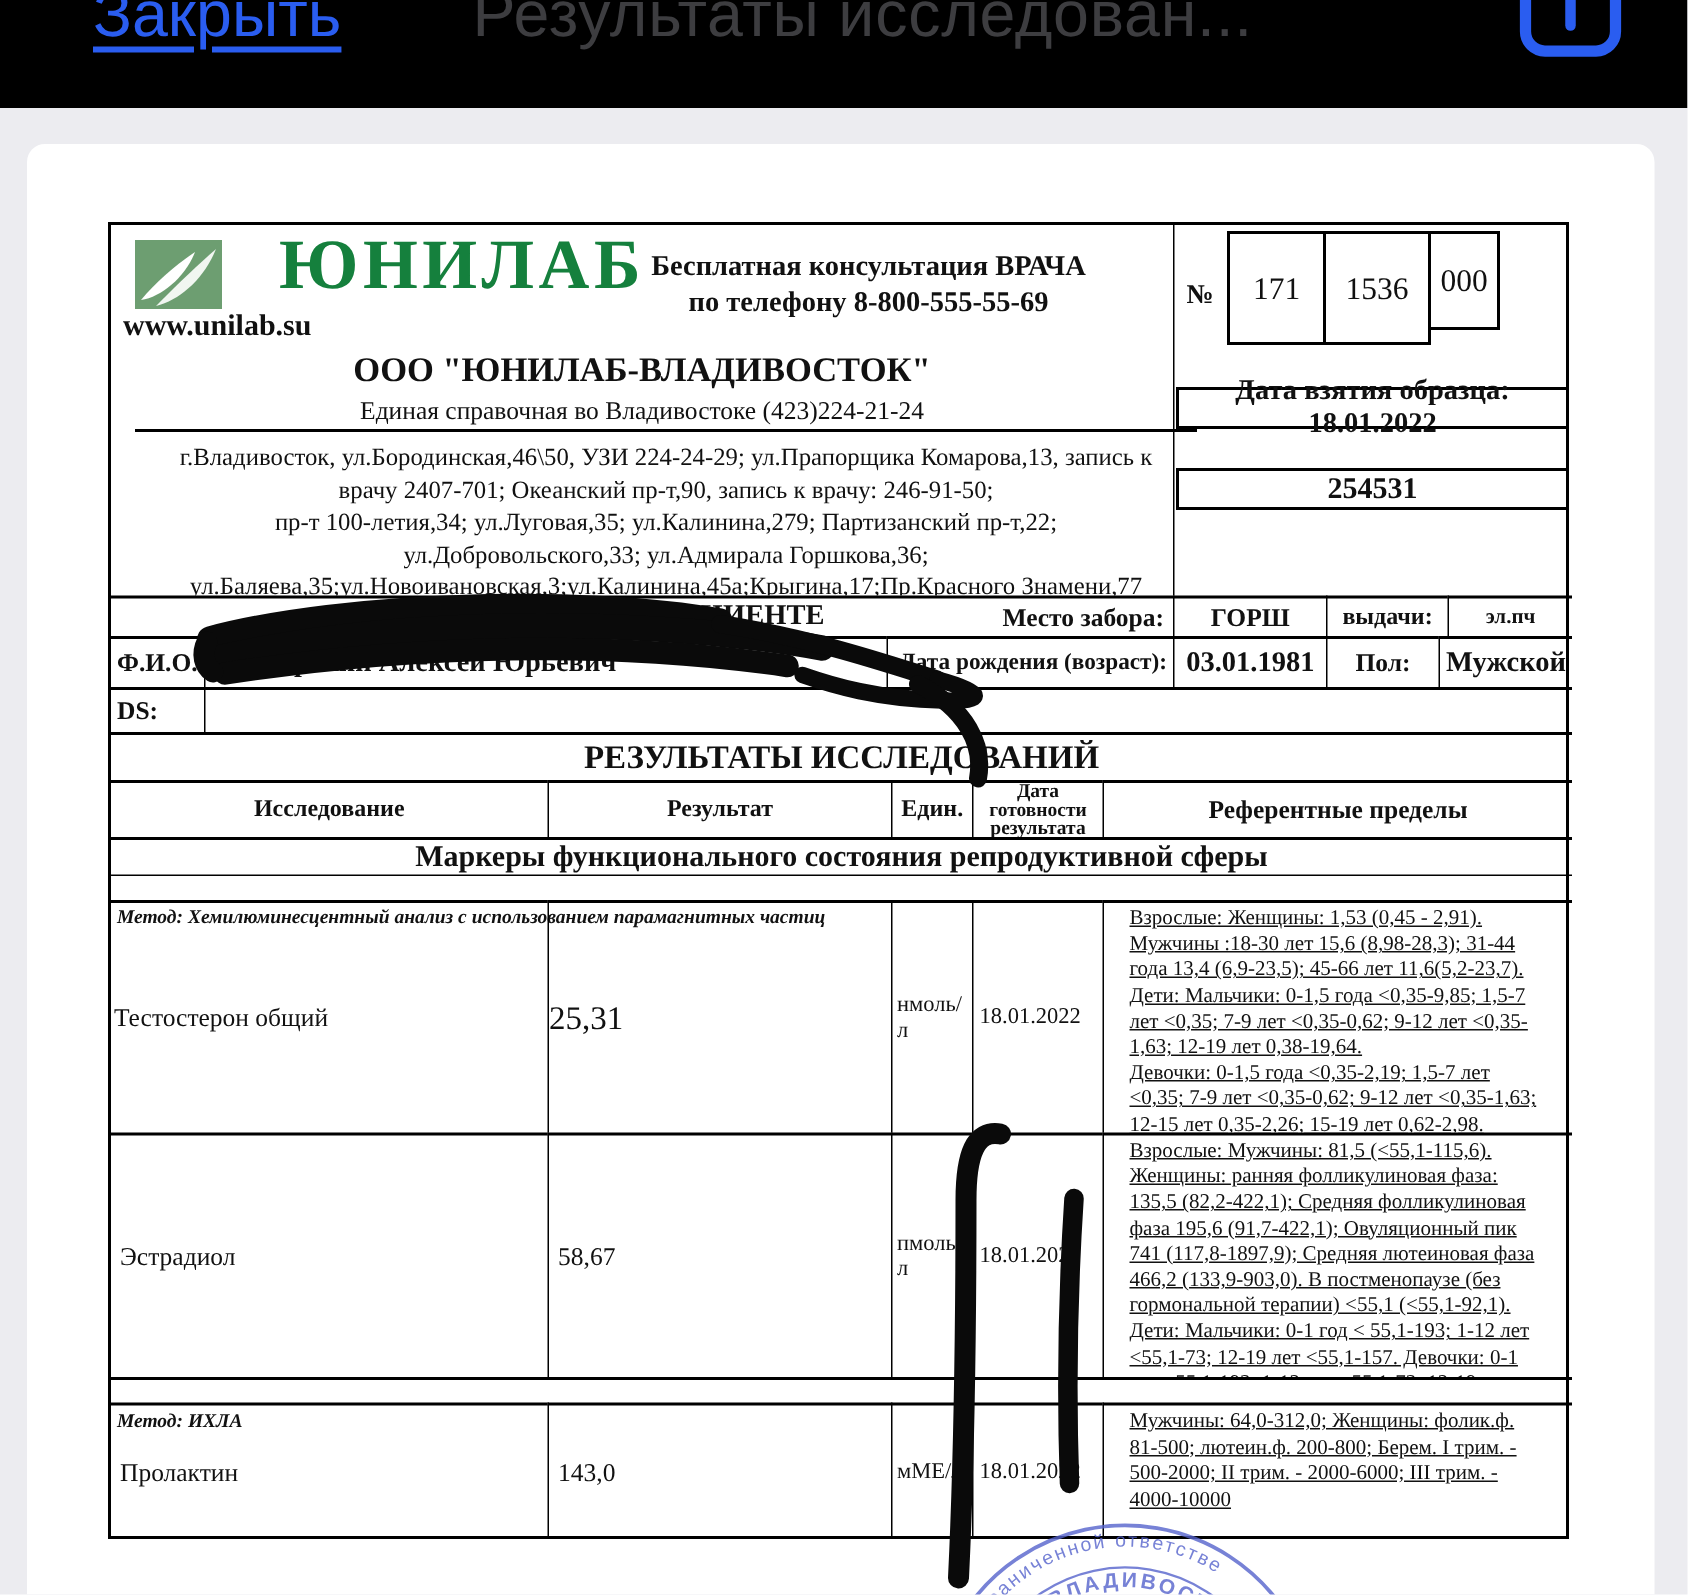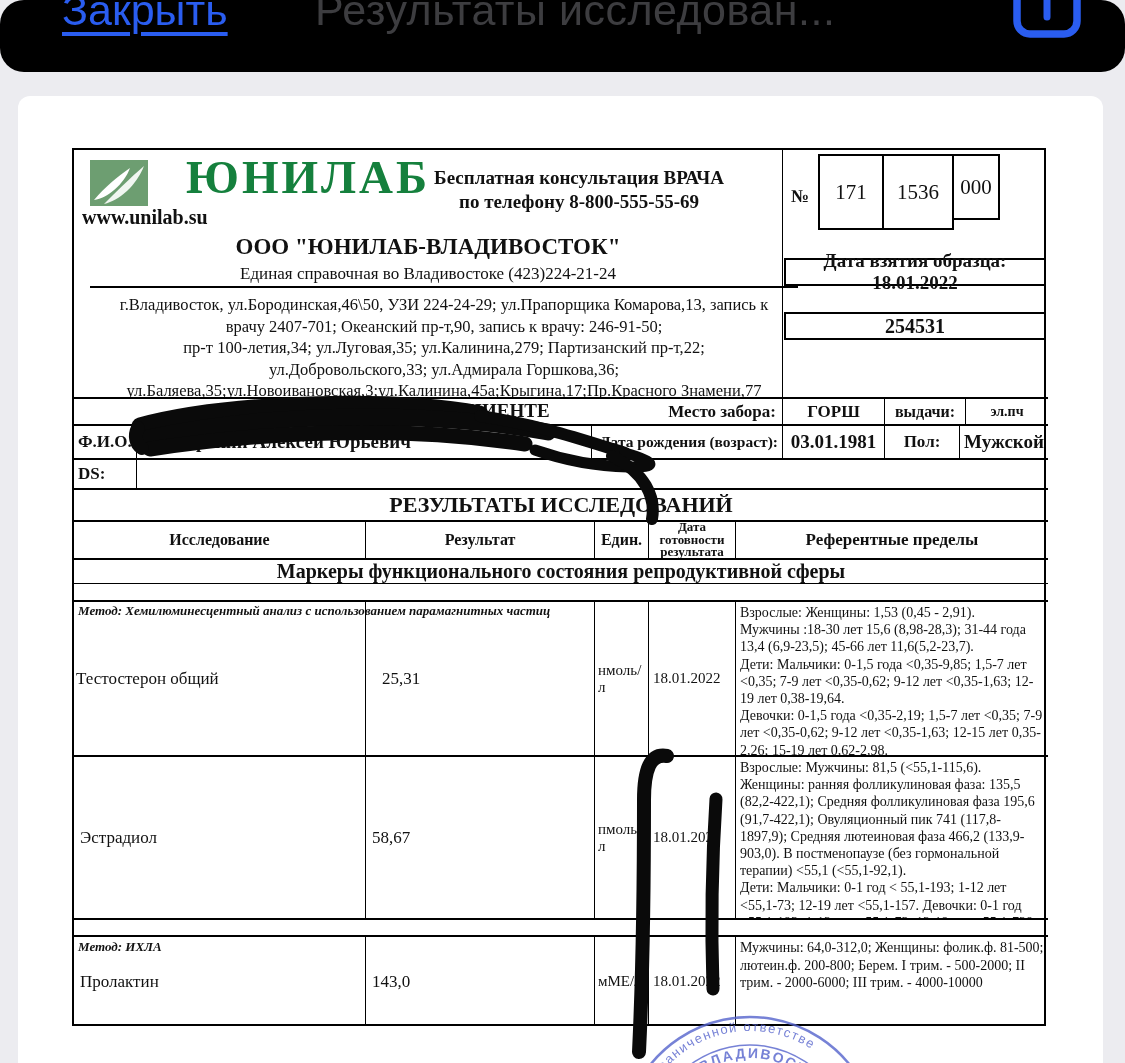--- a/index.html
+++ b/index.html
@@ -1,36 +1,36 @@
 <!DOCTYPE html>
 <html><head>
 <meta charset="utf-8">
 <style>
   html,body{margin:0;padding:0;}
   body{width:1125px;height:1063px;position:relative;overflow:hidden;background:#ececf0;
        font-family:"Liberation Serif",serif;color:#111;}
   .abs{position:absolute;box-sizing:border-box;}
   
   .topbar{left:0;top:0;width:1125px;height:72px;background:#000;overflow:hidden;
-          font-family:"Liberation Sans",sans-serif;border-radius:24px;}
+          font-family:"Liberation Sans",sans-serif;}
   .close-link{left:62px;top:-14px;font-size:43px;color:#2a5df0;text-decoration:underline;
               text-decoration-thickness:4px;text-underline-offset:7px;cursor:pointer;}
   .bar-title{left:315px;top:-14px;font-size:43px;color:#3d3d40;letter-spacing:.5px;}
   
   .page{left:18px;top:96px;width:1085px;height:967px;background:#fff;border-radius:12px 12px 0 0;}
   
   .doc{left:72px;top:148px;width:974px;height:878px;border:2px solid #000;background:#fff;}
   .cell{position:absolute;box-sizing:border-box;overflow:hidden;}
   .bl{border-left:1.5px solid #000;}
   .bt{border-top:2px solid #000;}
   .vc{display:flex;align-items:center;}
   .ctr{display:flex;align-items:center;justify-content:center;text-align:center;}
   .b{font-weight:bold;}
   .green{color:#15803d;margin-left:20px;}
-  .ref{font-size:14px;line-height:17.2px;padding:2px 4px;white-space:pre-line;}
+  .ref{font-size:14px;line-height:17.2px;padding:2px 17px;white-space:pre-line;text-decoration:underline;}
   .methodline{font-size:13px;font-weight:bold;font-style:italic;padding:19px 4px;}
   .unitcell{font-size:15px;word-break:break-all;padding:18px 3px;line-height:17px;}
   .datecell{font-size:15px;padding-left:4px;}
   svg{display:block;}
   .overlay{left:0;top:0;pointer-events:none;}
 </style>
 </head>
 <body>
 
 <div class="abs topbar">
@@ -99,21 +99,21 @@
   <div class="cell bt ctr b" style="left:0;top:370px;width:291px;height:38px;font-size:16px">Исследование</div>
   <div class="cell bt bl ctr b" style="left:291px;top:370px;width:229px;height:38px;font-size:16px">Результат</div>
   <div class="cell bt bl ctr b" style="left:520px;top:370px;width:54px;height:38px;font-size:16px">Един.</div>
   <div class="cell bt bl ctr b" style="left:574px;top:370px;width:87px;height:38px;font-size:13px;line-height:12.5px">Дата готовности результата</div>
   <div class="cell bt bl ctr b" style="left:661px;top:370px;width:313px;height:38px;font-size:17px">Референтные пределы</div>
 
   <div class="cell bt ctr b" style="left:0;top:408px;width:974px;height:25px;font-size:20px">Маркеры функционального состояния репродуктивной сферы</div>
   <div class="cell bt methodline" style="left:0;top:433px;width:974px;height:17px;border-top-width:1.5px">Метод: Хемилюминесцентный анализ с использованием парамагнитных частиц</div>
 
   <div class="cell bt vc" style="left:0;top:450px;width:291px;height:155px;font-size:17px;padding-left:2px">Тестостерон общий</div>
-  <div class="cell bt bl vc" style="left:291px;top:450px;width:229px;height:155px;font-size:17px;padding-left:16px">25,31</div>
+  <div class="cell bt bl vc" style="left:291px;top:450px;width:229px;height:155px;font-size:22px;padding-left:0">25,31</div>
   <div class="cell bt bl vc unitcell" style="left:520px;top:450px;width:54px;height:155px">нмоль/л</div>
   <div class="cell bt bl vc datecell" style="left:574px;top:450px;width:87px;height:155px">18.01.2022</div>
   <div class="cell bt bl ref" style="left:661px;top:450px;width:313px;height:155px"> Взрослые: Женщины: 1,53 (0,45 - 2,91).
 Мужчины :18-30 лет 15,6 (8,98-28,3); 31-44 года 13,4 (6,9-23,5); 45-66 лет 11,6(5,2-23,7).
 Дети: Мальчики: 0-1,5 года &lt;0,35-9,85; 1,5-7 лет &lt;0,35; 7-9 лет &lt;0,35-0,62; 9-12 лет &lt;0,35-1,63; 12-19 лет 0,38-19,64.
 Девочки: 0-1,5 года &lt;0,35-2,19; 1,5-7 лет &lt;0,35; 7-9 лет &lt;0,35-0,62; 9-12 лет &lt;0,35-1,63; 12-15 лет 0,35-2,26; 15-19 лет 0,62-2,98.</div>
 
   <div class="cell bt vc" style="left:0;top:605px;width:291px;height:163px;font-size:17px;padding-left:6px">Эстрадиол</div>
   <div class="cell bt bl vc" style="left:291px;top:605px;width:229px;height:163px;font-size:17px;padding-left:6px">58,67</div>
   <div class="cell bt bl vc unitcell" style="left:520px;top:605px;width:54px;height:163px">пмоль/л</div>

